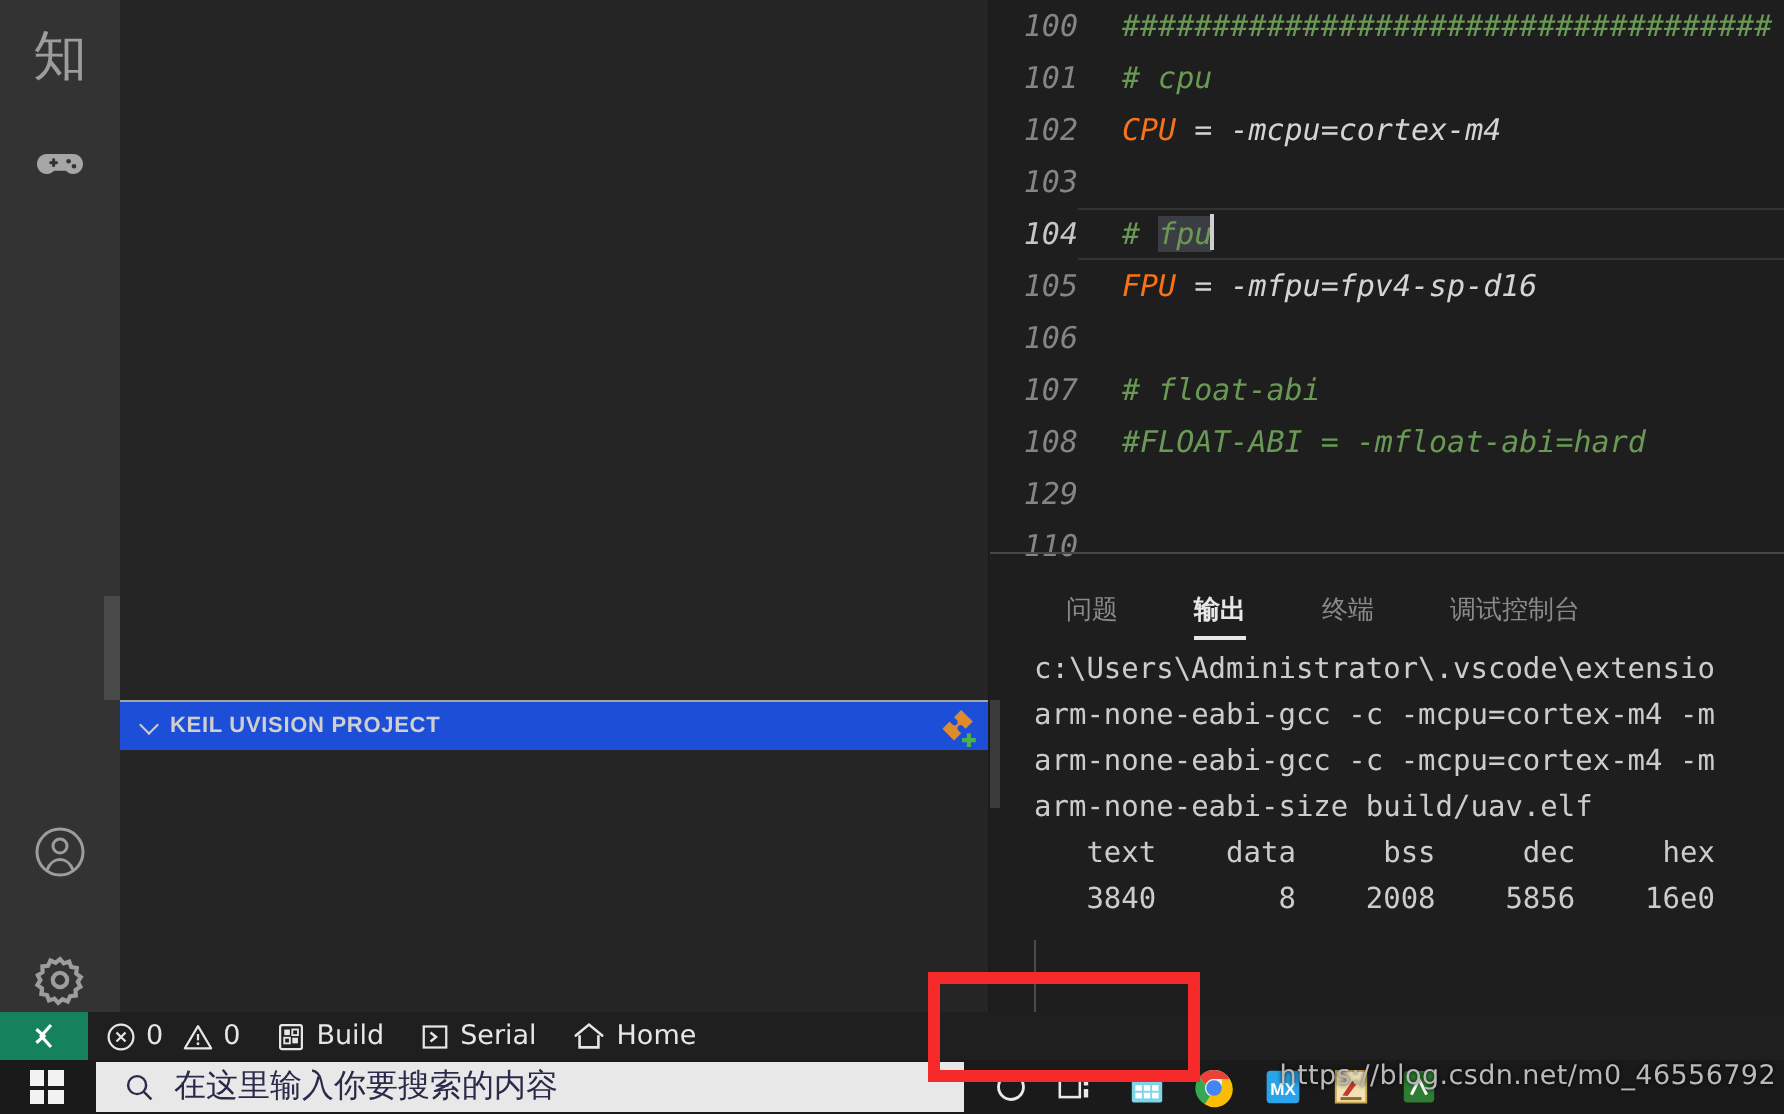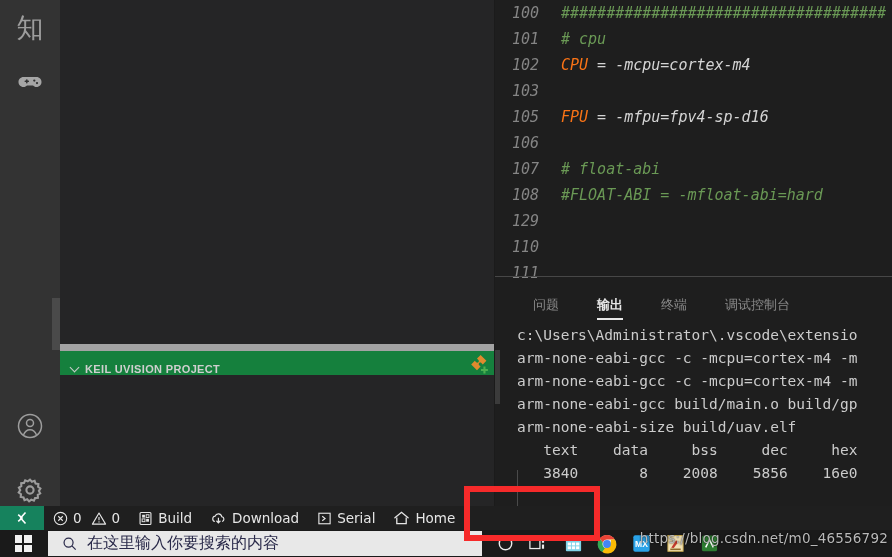--- a/index.html
+++ b/index.html
@@ -27,23 +27,23 @@
     position:absolute;left:52px;top:298px;width:8px;height:52px;background:#4a4a4a;
   }
 
   
   .sidepanel{
     width:435px;flex:0 0 435px;background:#252526;
     display:flex;flex-direction:column;position:relative;
   }
   .sidepanel-top{flex:1 1 auto;background:#252526;}
   .section-header{
-    height:24px;background:#15803d;display:flex;align-items:flex-end;
+    height:24px;background:#1d4ed8;display:flex;align-items:center;
     padding:0 8px;color:#cccccc;font-size:11px;font-weight:bold;letter-spacing:.35px;
-    border-top:7px solid #a3a3a3;
+    border-top:1px solid #a3a3a3;
     position:relative;cursor:pointer;
   }
   .chev{
     width:14px;height:14px;display:inline-block;margin-right:3px;position:relative;flex:0 0 14px;
   }
   .chev:before{
     content:"";position:absolute;left:3px;top:3px;width:6px;height:6px;
     border-right:1.4px solid #cccccc;border-bottom:1.4px solid #cccccc;
     transform:rotate(45deg);
   }
@@ -214,20 +214,21 @@
     <div class="sidepanel-border"></div>
   </div>
 
   <div class="rightcol">
 
     <div class="editor" id="editor">
         <div class="codeline"><span class="ln">100</span><span class="code"><span class="cm">####################################</span></span></div>
         <div class="codeline"><span class="ln">101</span><span class="code"><span class="cm"># cpu</span></span></div>
         <div class="codeline"><span class="ln">102</span><span class="code"><span class="var">CPU</span><span class="op"> = </span><span class="plain">-mcpu=cortex-m4</span></span></div>
         <div class="codeline"><span class="ln">103</span><span class="code"></span></div>
+        <div class="codeline active"><span class="ln">104</span><span class="code"><span class="cm"># </span><span class="cm sel">fpu</span><span class="cursor"></span></span></div>
         <div class="codeline"><span class="ln">105</span><span class="code"><span class="var">FPU</span><span class="op"> = </span><span class="plain">-mfpu=fpv4-sp-d16</span></span></div>
         <div class="codeline"><span class="ln">106</span><span class="code"></span></div>
         <div class="codeline"><span class="ln">107</span><span class="code"><span class="cm"># float-abi</span></span></div>
         <div class="codeline"><span class="ln">108</span><span class="code"><span class="cm">#FLOAT-ABI = -mfloat-abi=hard</span></span></div>
         <div class="codeline"><span class="ln">129</span></div>
         <div class="codeline"><span class="ln">110</span><span class="code"></span></div>
         <div class="codeline"><span class="ln">111</span><span class="code"></span></div>
         <div class="editor-sep"></div>
       </div>
 
@@ -237,21 +238,20 @@
           <div class="ptab active">输出</div>
           <div class="ptab">终端</div>
           <div class="ptab">调试控制台</div>
         </div>
       <div class="panel-body">
         <div class="panel-scroll-left"></div>
         <div id="output-lines">
             <div class="outline">c:\Users\Administrator\.vscode\extensio</div>
             <div class="outline">arm-none-eabi-gcc -c -mcpu=cortex-m4 -m</div>
             <div class="outline">arm-none-eabi-gcc -c -mcpu=cortex-m4 -m</div>
-            <div class="outline">arm-none-eabi-gcc build/main.o build/gp</div>
             <div class="outline">arm-none-eabi-size build/uav.elf</div>
             <div class="outline">   text    data     bss     dec     hex</div>
             <div class="outline">   3840       8    2008    5856    16e0</div>
           </div>
         <div class="panel-guide"></div>
       </div>
     </div>
 
   </div>
 </div>
@@ -289,29 +289,20 @@
         <rect x="4.4" y="4" width="3" height="3" fill="#e6e6e6"></rect>
         <rect x="8.7" y="4" width="3" height="3" fill="none" stroke="#e6e6e6" stroke-width="1"></rect>
         <rect x="4.4" y="8.4" width="3" height="3" fill="none" stroke="#e6e6e6" stroke-width="1"></rect>
         <rect x="8.7" y="8.4" width="3" height="3" fill="#e6e6e6"></rect>
       </svg>
     </span>
     <span class="lbl">Build</span>
   </div>
 
 
-  <div class="sb-item">
-    <span>
-      <svg width="17" height="15" viewBox="0 0 17 16">
-        <path d="M4.6 11.2A2.9 2.9 0 0 1 4.9 5.5a3.7 3.7 0 0 1 7.1.6 2.6 2.6 0 0 1 .3 5.1" fill="none" stroke="#e6e6e6" stroke-width="1.25"></path>
-        <path d="M8.4 7.2v5.3M6.3 10.4l2.1 2.2 2.1-2.2" fill="none" stroke="#e6e6e6" stroke-width="1.25"></path>
-      </svg>
-    </span>
-    <span class="lbl">Download</span>
-  </div>
 
   <div class="sb-item">
     <span>
       <svg width="15" height="15" viewBox="0 0 16 16">
         <rect x="2" y="2.4" width="12" height="11.2" fill="none" stroke="#e6e6e6" stroke-width="1.2"></rect>
         <path d="M5.6 5.6L8.6 8l-3 2.4" fill="none" stroke="#e6e6e6" stroke-width="1.25"></path>
       </svg>
     </span>
     <span class="lbl">Serial</span>
   </div>

